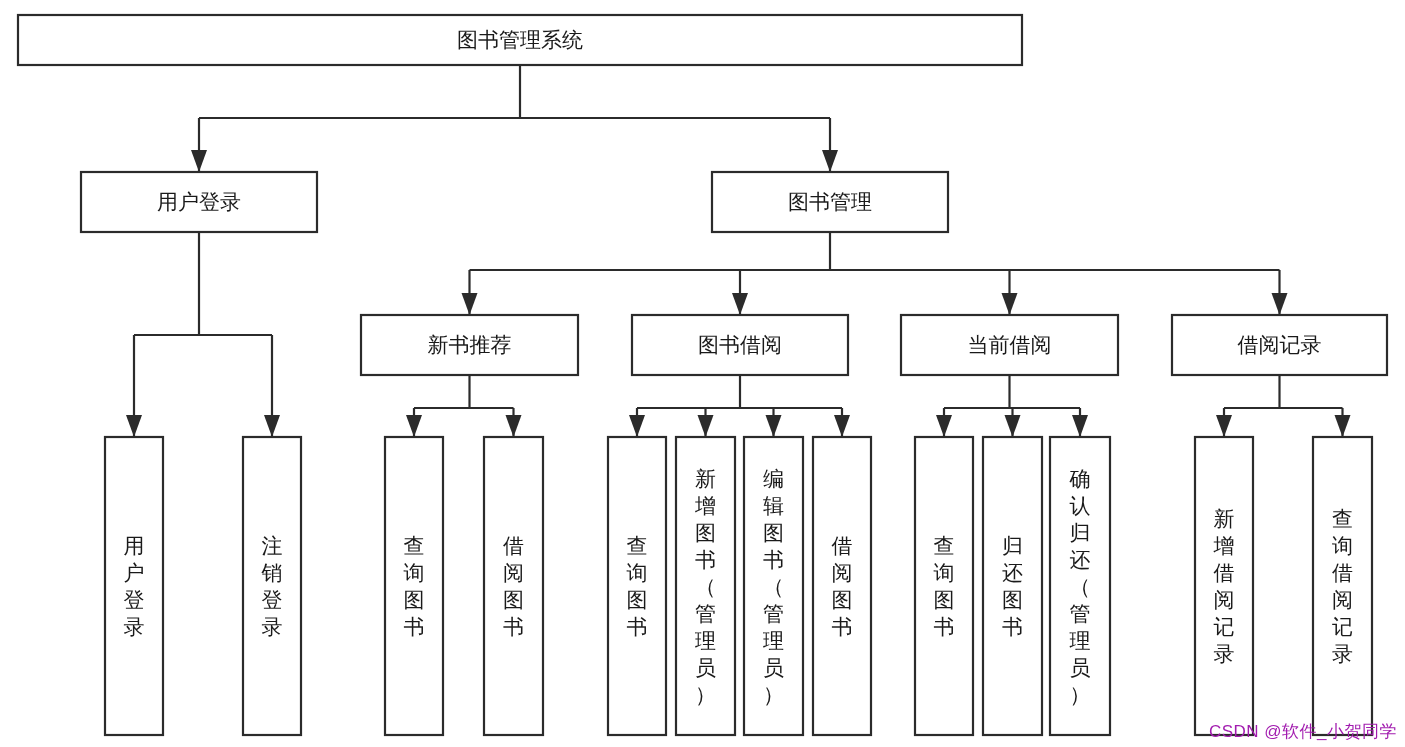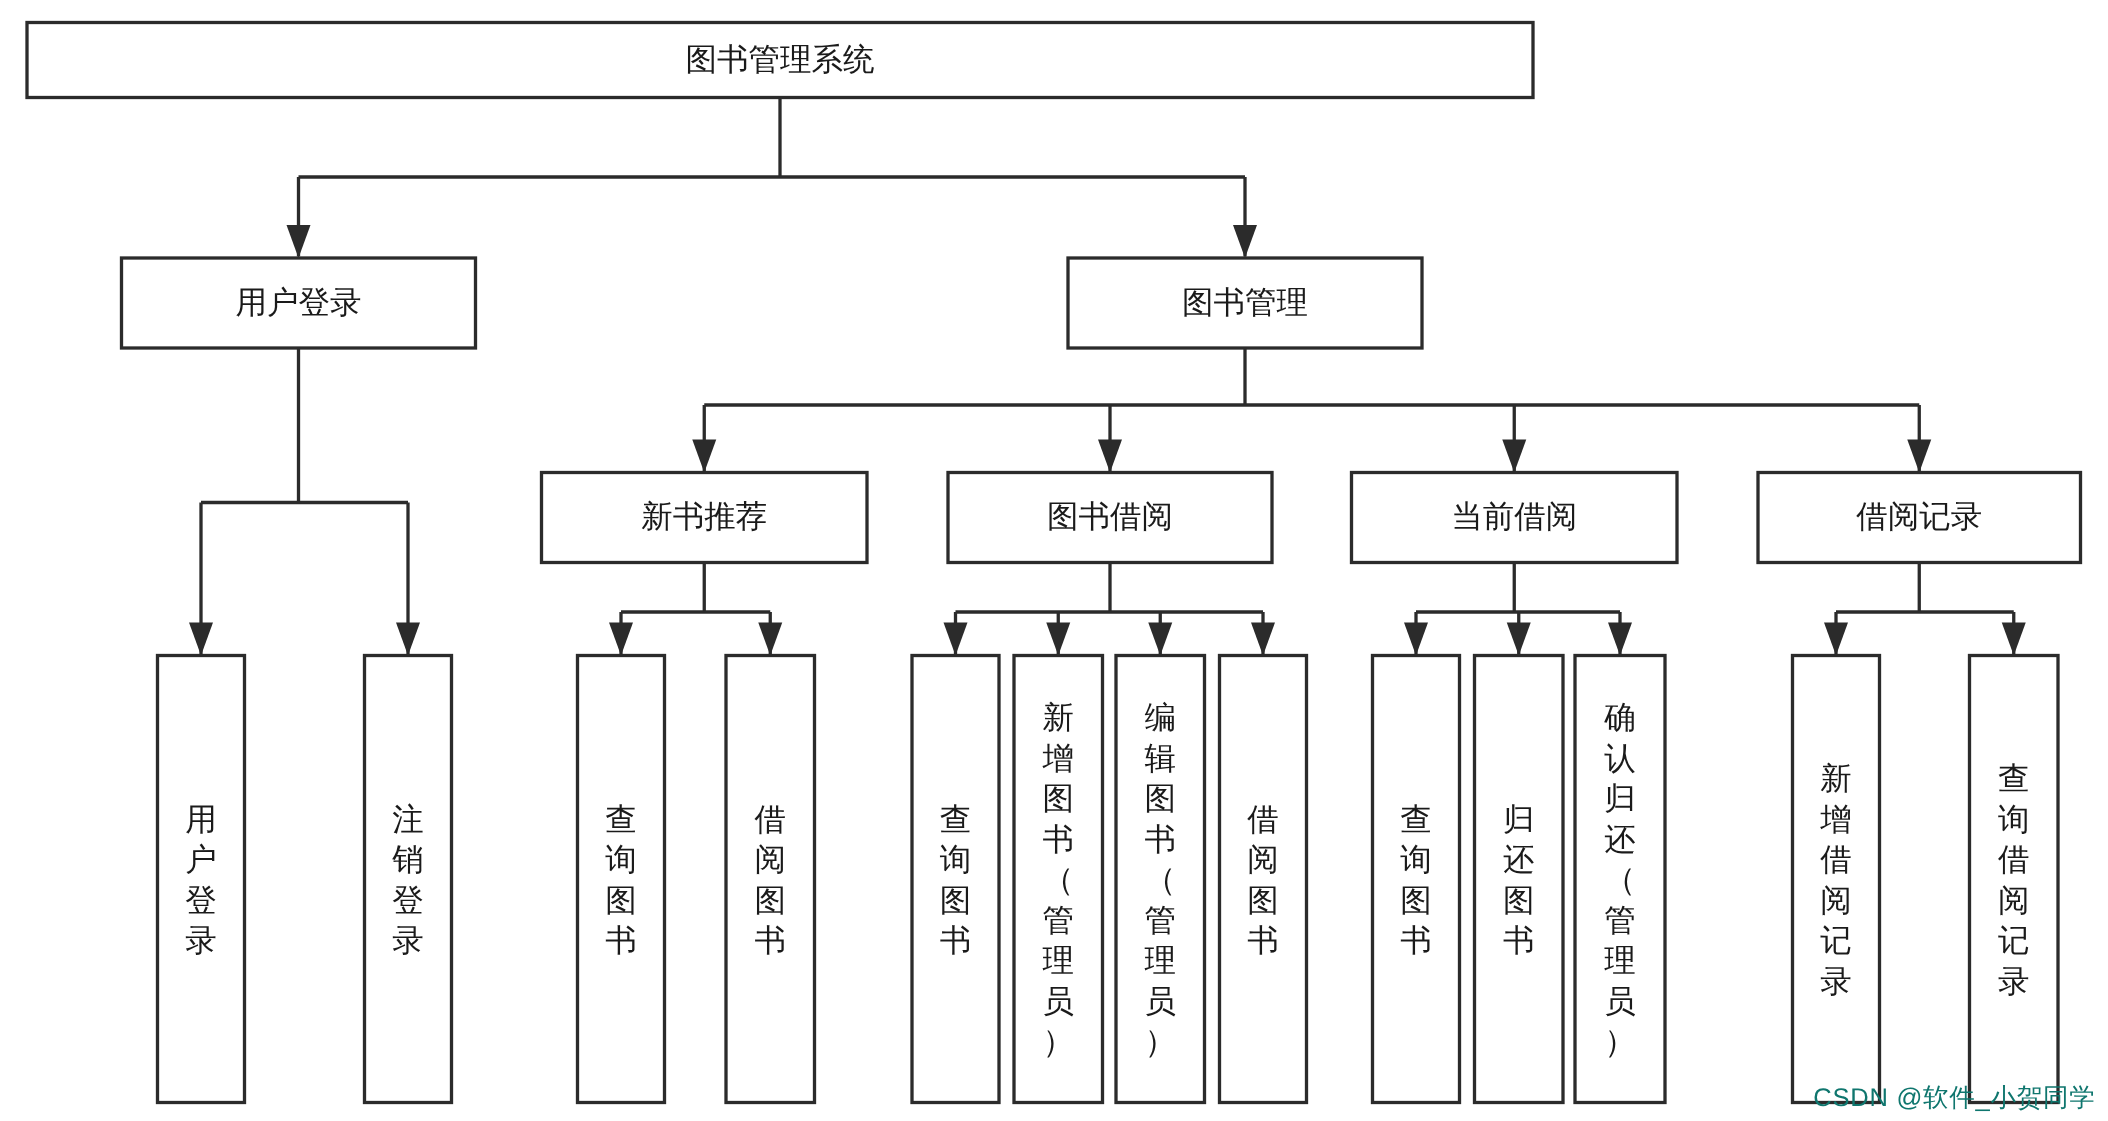--- a/index.html
+++ b/index.html
@@ -53,21 +53,21 @@
     font-size: 21px;
     fill: #1a1a1a;
     text-anchor: middle;
   }
   .watermark {
     position: absolute;
     right: 8px;
     bottom: 4px;
     font-family: "Liberation Sans", "DejaVu Sans", sans-serif;
     font-size: 17px;
-    color: #0f766e;
+    color: #a21caf;
     white-space: nowrap;
     letter-spacing: 0.5px;
   }
 </style>
 </head>
 <body>
 
 <div id="chart-root">
 
   <svg class="flow" viewBox="0 0 1405 747">

